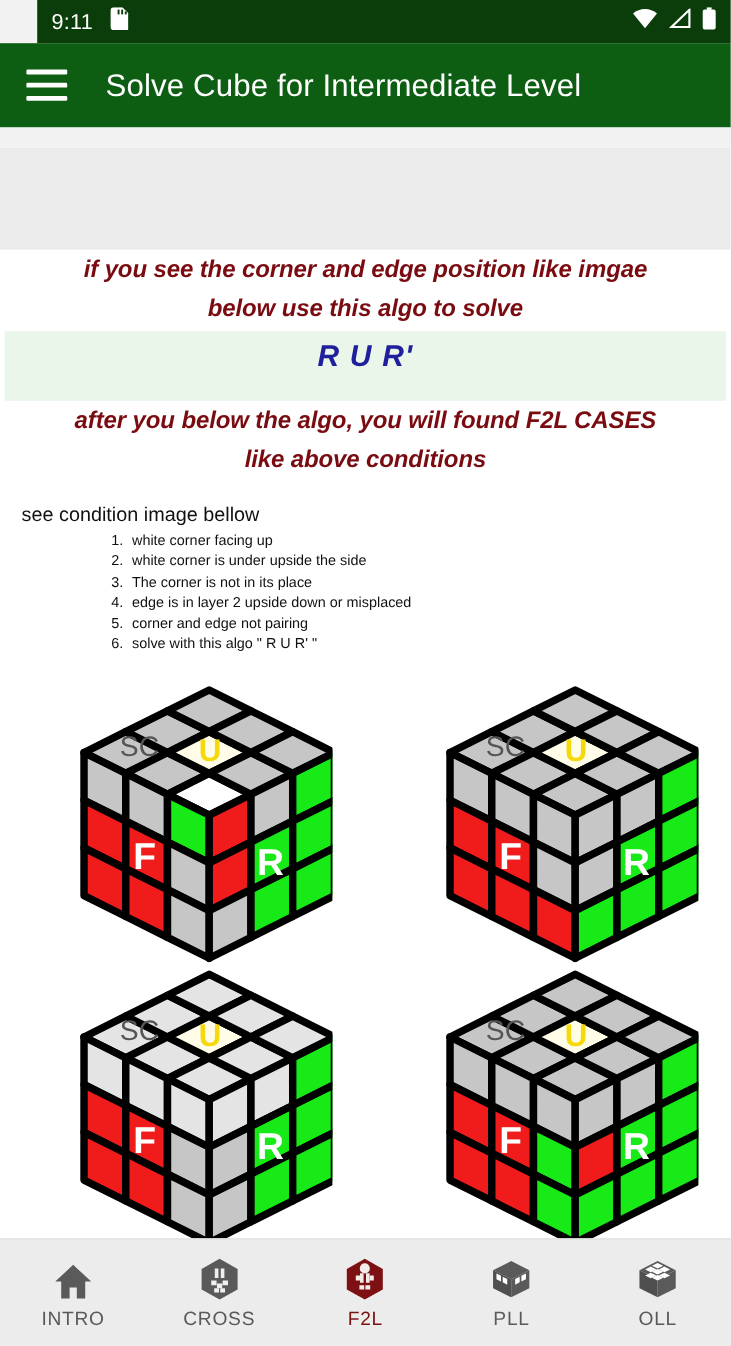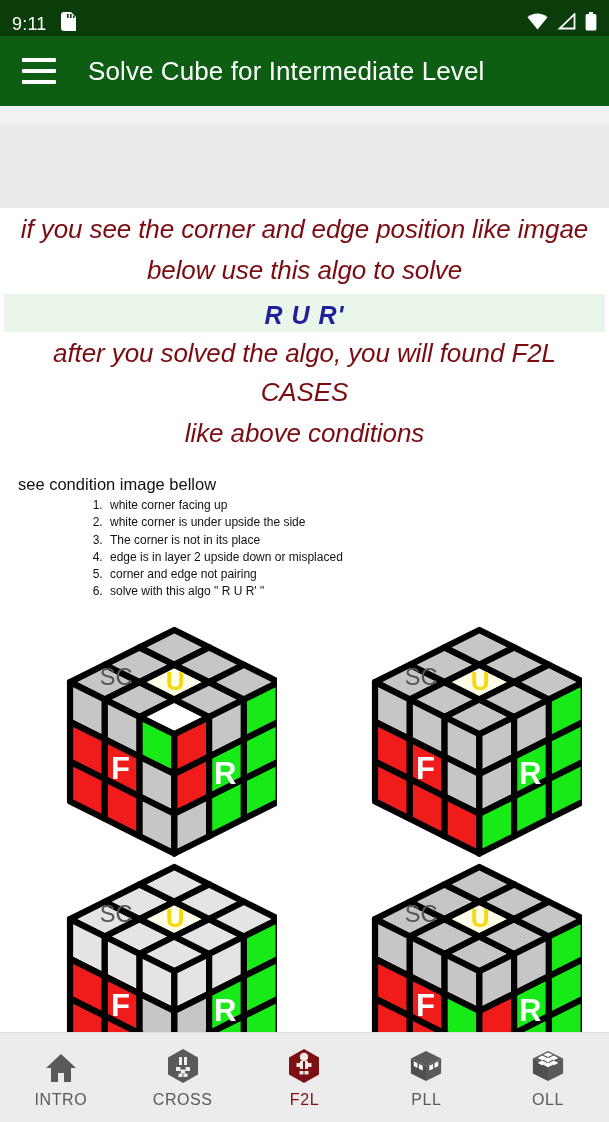--- a/index.html
+++ b/index.html
@@ -7,22 +7,23 @@
     width: 609px; height: 1122px;
     font-family: "Liberation Sans", sans-serif;
     background: #f2f2f2;
     overflow: hidden;
   }
   .phone { position: relative; width: 609px; height: 1122px; background: #f2f2f2; }
 
   
   .statusbar {
     height: 36px; background: #0a3d0a; color: #fff;
-    display: flex; align-items: flex-end; padding: 0 12px;
+    display: flex; align-items: center; padding: 0 12px;
     font-size: 17px;
+    margin-left: 31px;
   }
   .sb-time { font-size: 18px; letter-spacing: .2px; }
   .sb-left { display: flex; align-items: center; gap: 14px; }
   .sb-right { margin-left: auto; display: flex; align-items: center; gap: 9px; }
 
   
   .appbar {
     height: 70px; background: #0d5e12;
     display: flex; align-items: center; padding: 0 22px;
   }
@@ -33,26 +34,26 @@
     color: #fff; font-size: 26px; font-weight: 400;
     margin-left: 32px; letter-spacing: .1px; white-space: nowrap;
   }
 
   
   .content { position: absolute; top: 123px; left: 0; right: 0; bottom: 90px;
              background: #ffffff; overflow: hidden; }
   .gap-band { height: 85px; background: #ebebeb; }
 
   .headline {
-    color: #7a0c11; font-weight: normal; font-style: italic;
-    font-size: 26px; text-align: center; line-height: 1.50;
+    color: #7a0c11; font-weight: bold; font-style: italic;
+    font-size: 20px; text-align: center; line-height: 1.50;
     padding: 2px 6px 0 6px; letter-spacing: -.1px;
   }
   .algo-box {
-    background: #eaf6ea; margin: 4px 4px 0 4px; padding: 7px 0 2px 0;
+    background: #eaf6ea; margin: 4px 4px 0 4px; padding: 7px 0 22px 0;
     text-align: center;
   }
   .algo-box .algo-text {
     color: #20209c; font-weight: bold; font-style: italic; font-size: 25px;
     letter-spacing: 1px;
   }
 
   .list-block { padding: 20px 6px 0 18px; color: #111; }
   .list-intro { font-size: 16.5px; line-height: 1.35; }
   ol.conds { margin: 2px 0 0 88px; }
@@ -130,21 +131,21 @@
 
     <div class="gap-band"></div>
 
     <div class="headline">if you see the corner and edge  position like imgae</div>
     <div class="headline">below use this algo to solve</div>
 
     <div class="algo-box">
       <span class="algo-text">R U R'</span>
     </div>
 
-    <div class="headline">after you solved the algo, you will found F2L CASES</div>
+    <div class="headline">after you below the algo, you will found F2L CASES</div>
     <div class="headline">like above conditions</div>
 
     <div class="list-block">
       <div class="list-intro">see condition image bellow</div>
       <ol class="conds">
         <li>white corner facing up</li>
         <li>white corner is under upside the side</li>
         <li>The corner is not in its place</li>
         <li>edge is in layer 2 upside down or misplaced</li>
         <li>corner and edge not pairing</li>

